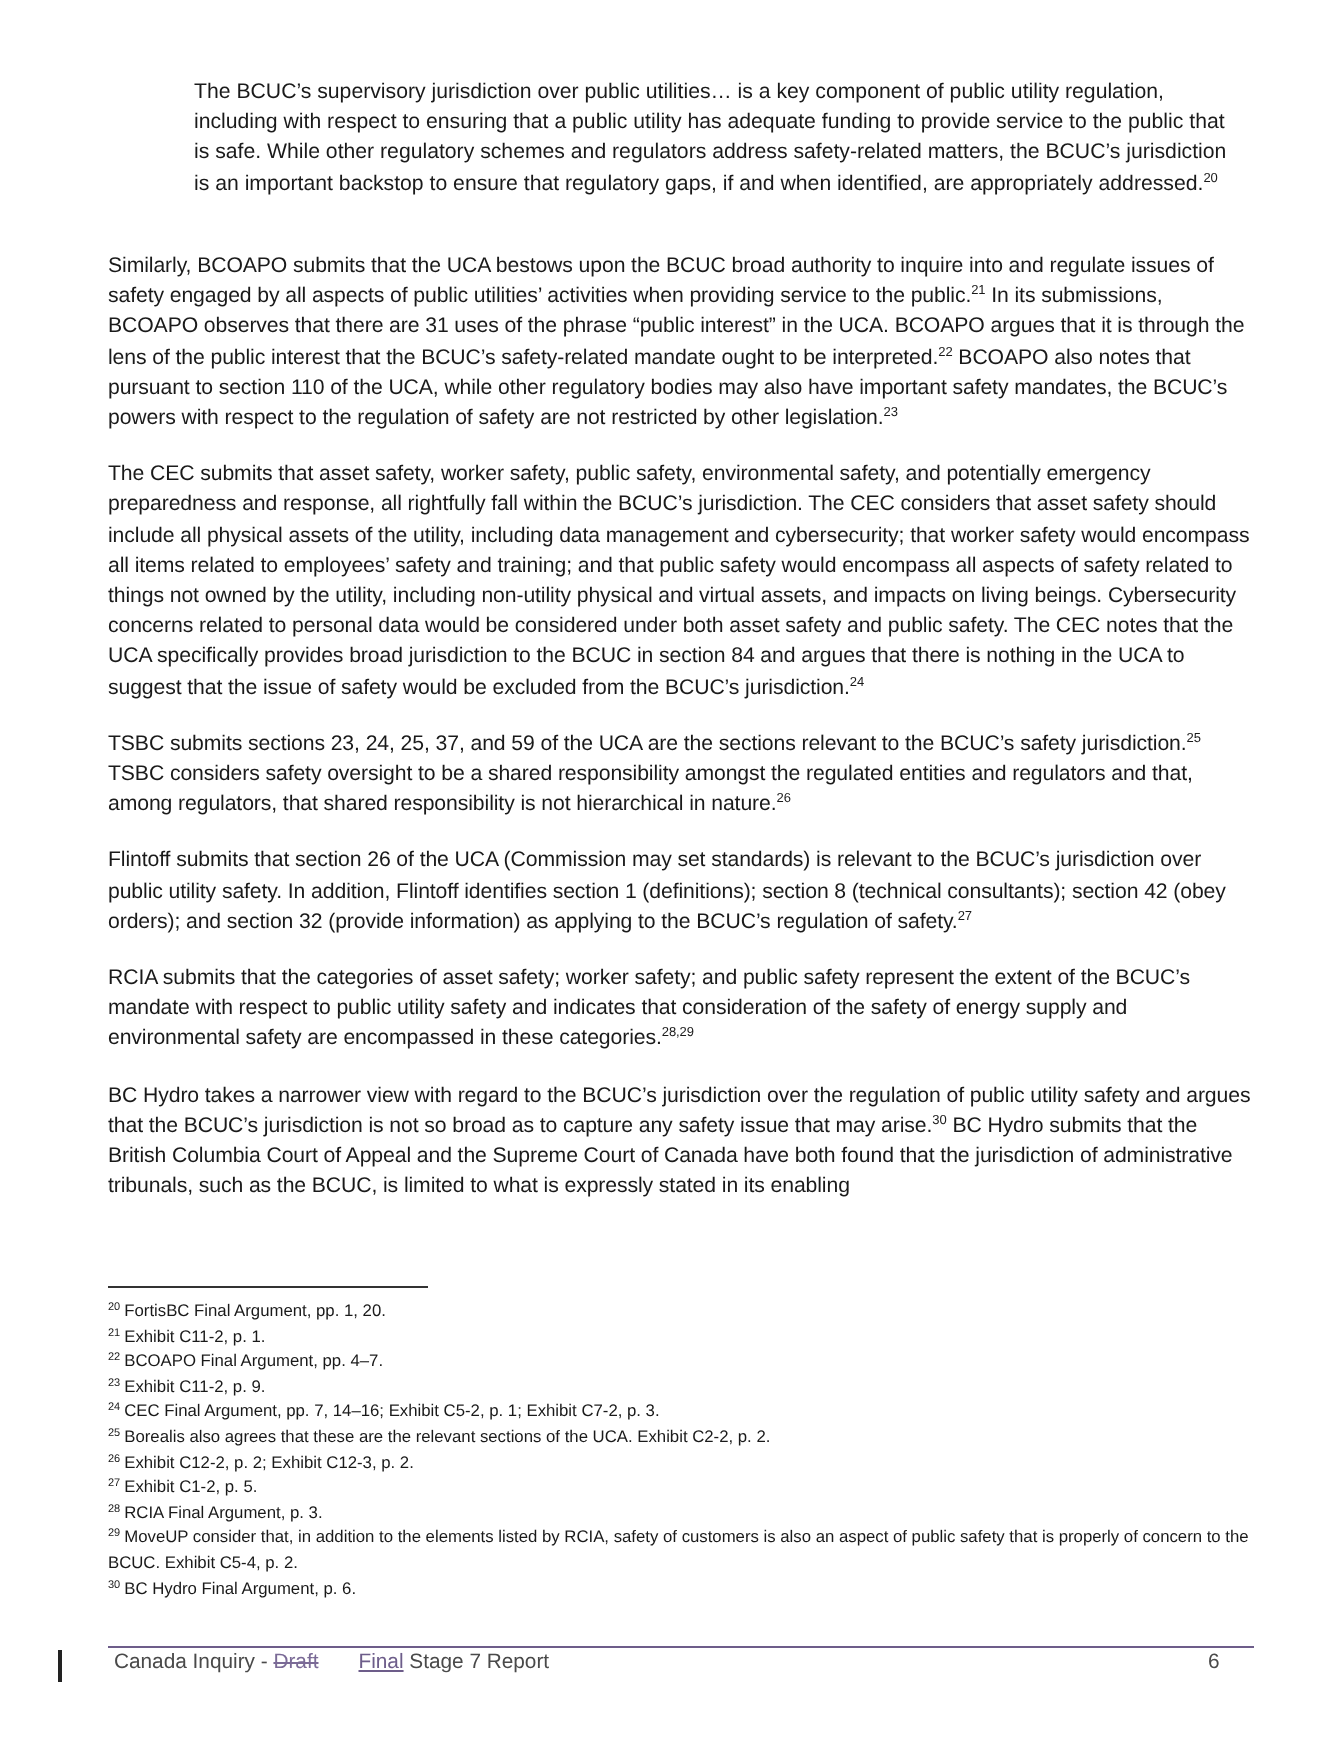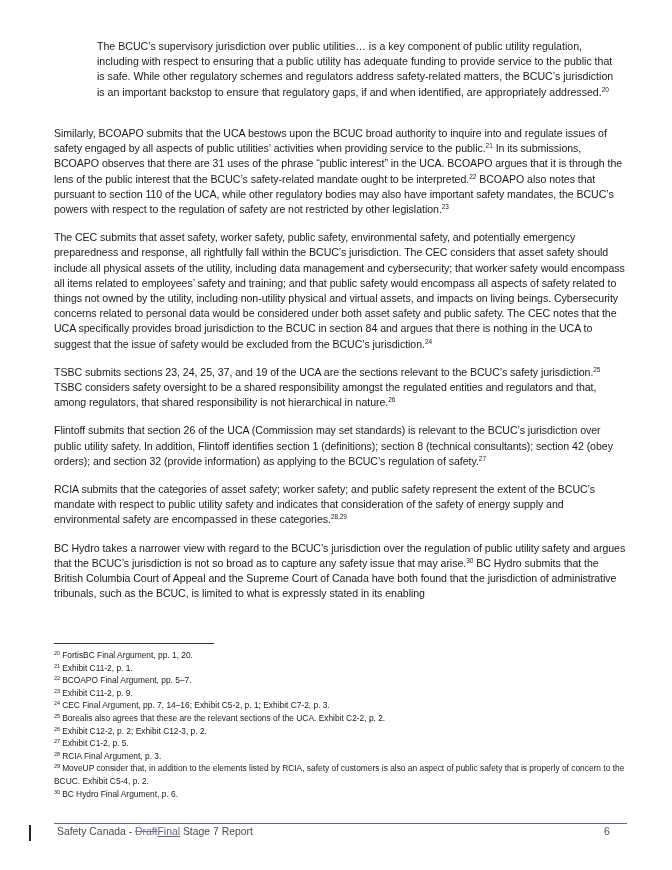--- a/index.html
+++ b/index.html
@@ -33,57 +33,57 @@
   }
   .footer-rule {
     position: absolute; left: 54px; top: 823px; width: 573px; height: 0;
     border-top: 1px solid #6d5d8a;
   }
   .footer-text {
     position: absolute; left: 57px; top: 826px;
     font-size: 10.4px; color: #4a4a4a;
   }
   .del { text-decoration: line-through; color: #7a6a96; }
-  .ins { text-decoration: underline; color: #6d5d8a; }
+  .ins { text-decoration: underline; color: #6d5d8a; margin-left: 20px; }
   .page-num {
     position: absolute; left: 604px; top: 826px; font-size: 10.4px; color: #4a4a4a;
   }
 </style>
 </head>
 <body>
 
 <div class="page">
 
   <div class="quote">
     <span>The BCUC’s supervisory jurisdiction over public utilities… is a key component of public utility regulation, including with respect to ensuring that a public utility has adequate funding to provide service to the public that is safe. While other regulatory schemes and regulators address safety-related matters, the BCUC’s jurisdiction is an important backstop to ensure that regulatory gaps, if and when identified, are appropriately addressed.</span><sup>20</sup>
   </div>
 
   <div class="body-text" id="body-paras" style="top:126px;">
       <p class="para"><span>Similarly, BCOAPO submits that the UCA bestows upon the BCUC broad authority to inquire into and regulate issues of safety engaged by all aspects of public utilities’ activities when providing service to the public.</span><sup>21</sup><span> In its submissions, BCOAPO observes that there are 31 uses of the phrase “public interest” in the UCA. BCOAPO argues that it is through the lens of the public interest that the BCUC’s safety-related mandate ought to be interpreted.</span><sup>22</sup><span> BCOAPO also notes that pursuant to section 110 of the UCA, while other regulatory bodies may also have important safety mandates, the BCUC’s powers with respect to the regulation of safety are not restricted by other legislation.</span><sup>23</sup></p>
       <p class="para"><span>The CEC submits that asset safety, worker safety, public safety, environmental safety, and potentially emergency preparedness and response, all rightfully fall within the BCUC’s jurisdiction. The CEC considers that asset safety should include all physical assets of the utility, including data management and cybersecurity; that worker safety would encompass all items related to employees’ safety and training; and that public safety would encompass all aspects of safety related to things not owned by the utility, including non-utility physical and virtual assets, and impacts on living beings. Cybersecurity concerns related to personal data would be considered under both asset safety and public safety. The CEC notes that the UCA specifically provides broad jurisdiction to the BCUC in section 84 and argues that there is nothing in the UCA to suggest that the issue of safety would be excluded from the BCUC’s jurisdiction.</span><sup>24</sup></p>
-      <p class="para"><span>TSBC submits sections 23, 24, 25, 37, and 19 of the UCA are the sections relevant to the BCUC’s safety jurisdiction.</span><sup>25</sup><span> TSBC considers safety oversight to be a shared responsibility amongst the regulated entities and regulators and that, among regulators, that shared responsibility is not hierarchical in nature.</span><sup>26</sup></p>
+      <p class="para"><span>TSBC submits sections 23, 24, 25, 37, and 59 of the UCA are the sections relevant to the BCUC’s safety jurisdiction.</span><sup>25</sup><span> TSBC considers safety oversight to be a shared responsibility amongst the regulated entities and regulators and that, among regulators, that shared responsibility is not hierarchical in nature.</span><sup>26</sup></p>
       <p class="para"><span>Flintoff submits that section 26 of the UCA (Commission may set standards) is relevant to the BCUC’s jurisdiction over public utility safety. In addition, Flintoff identifies section 1 (definitions); section 8 (technical consultants); section 42 (obey orders); and section 32 (provide information) as applying to the BCUC’s regulation of safety.</span><sup>27</sup></p>
       <p class="para"><span>RCIA submits that the categories of asset safety; worker safety; and public safety represent the extent of the BCUC’s mandate with respect to public utility safety and indicates that consideration of the safety of energy supply and environmental safety are encompassed in these categories.</span><sup>28,29</sup></p>
       <p class="para"><span>BC Hydro takes a narrower view with regard to the BCUC’s jurisdiction over the regulation of public utility safety and argues that the BCUC’s jurisdiction is not so broad as to capture any safety issue that may arise.</span><sup>30</sup><span> BC Hydro submits that the British Columbia Court of Appeal and the Supreme Court of Canada have both found that the jurisdiction of administrative tribunals, such as the BCUC, is limited to what is expressly stated in its enabling</span></p>
     </div>
 
   <div class="fn-rule"></div>
   <div class="footnotes" id="footnotes">
       <p class="fn"><sup>20</sup><span>FortisBC Final Argument, pp. 1, 20.</span></p>
       <p class="fn"><sup>21</sup><span>Exhibit C11-2, p. 1.</span></p>
-      <p class="fn"><sup>22</sup><span>BCOAPO Final Argument, pp. 5–7.</span></p>
+      <p class="fn"><sup>22</sup><span>BCOAPO Final Argument, pp. 4–7.</span></p>
       <p class="fn"><sup>23</sup><span>Exhibit C11-2, p. 9.</span></p>
       <p class="fn"><sup>24</sup><span>CEC Final Argument, pp. 7, 14–16; Exhibit C5-2, p. 1; Exhibit C7-2, p. 3.</span></p>
       <p class="fn"><sup>25</sup><span>Borealis also agrees that these are the relevant sections of the UCA. Exhibit C2-2, p. 2.</span></p>
       <p class="fn"><sup>26</sup><span>Exhibit C12-2, p. 2; Exhibit C12-3, p. 2.</span></p>
       <p class="fn"><sup>27</sup><span>Exhibit C1-2, p. 5.</span></p>
       <p class="fn"><sup>28</sup><span>RCIA Final Argument, p. 3.</span></p>
       <p class="fn"><sup>29</sup><span>MoveUP consider that, in addition to the elements listed by RCIA, safety of customers is also an aspect of public safety that is properly of concern to the BCUC. Exhibit C5-4, p. 2.</span></p>
       <p class="fn"><sup>30</sup><span>BC Hydro Final Argument, p. 6.</span></p>
     </div>
 
   <div class="footer-bar"></div>
   <div class="footer-rule"></div>
   <div class="footer-text">
-    <span>Safety Canada - </span><span class="del">Draft</span><span class="ins">Final</span><span> Stage 7 Report</span>
+    <span>Canada Inquiry - </span><span class="del">Draft</span><span class="ins">Final</span><span> Stage 7 Report</span>
   </div>
   <div class="page-num">6</div>
 </div>
 
 </body></html>

